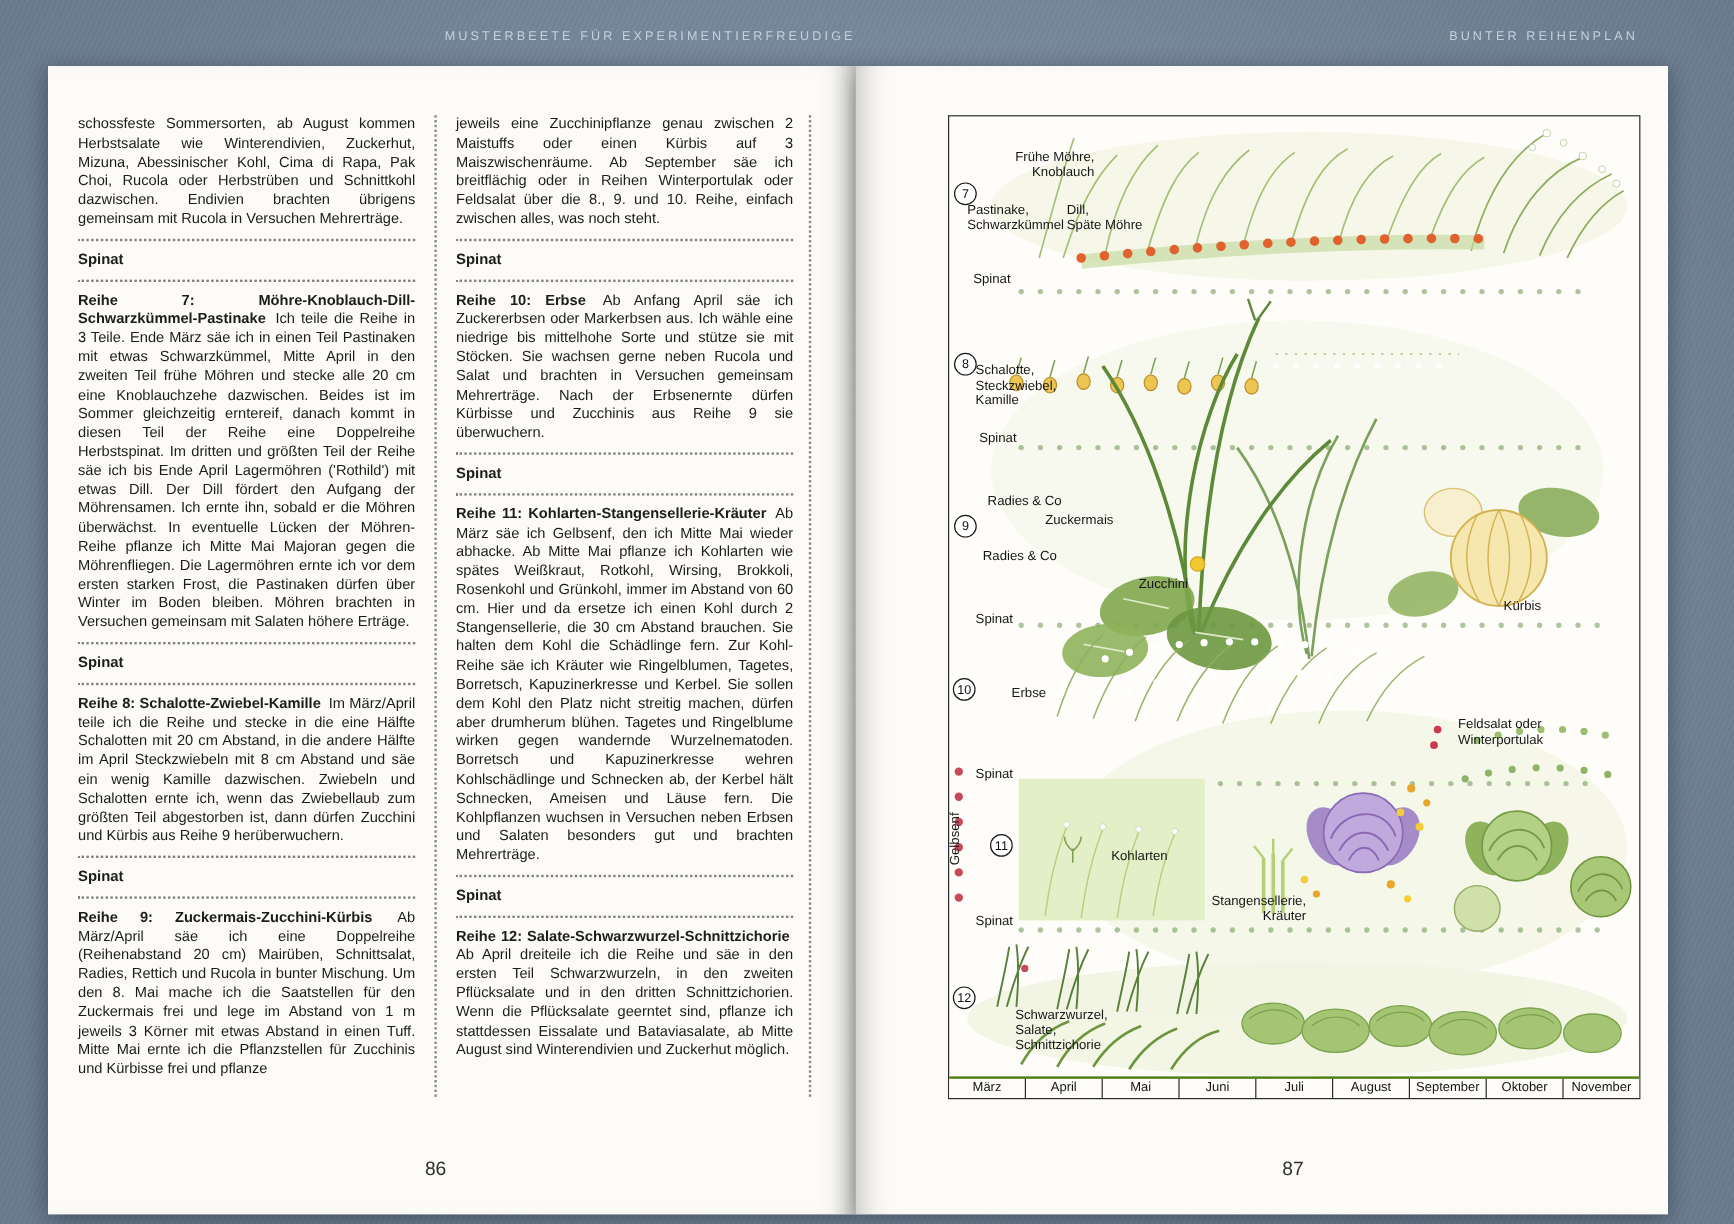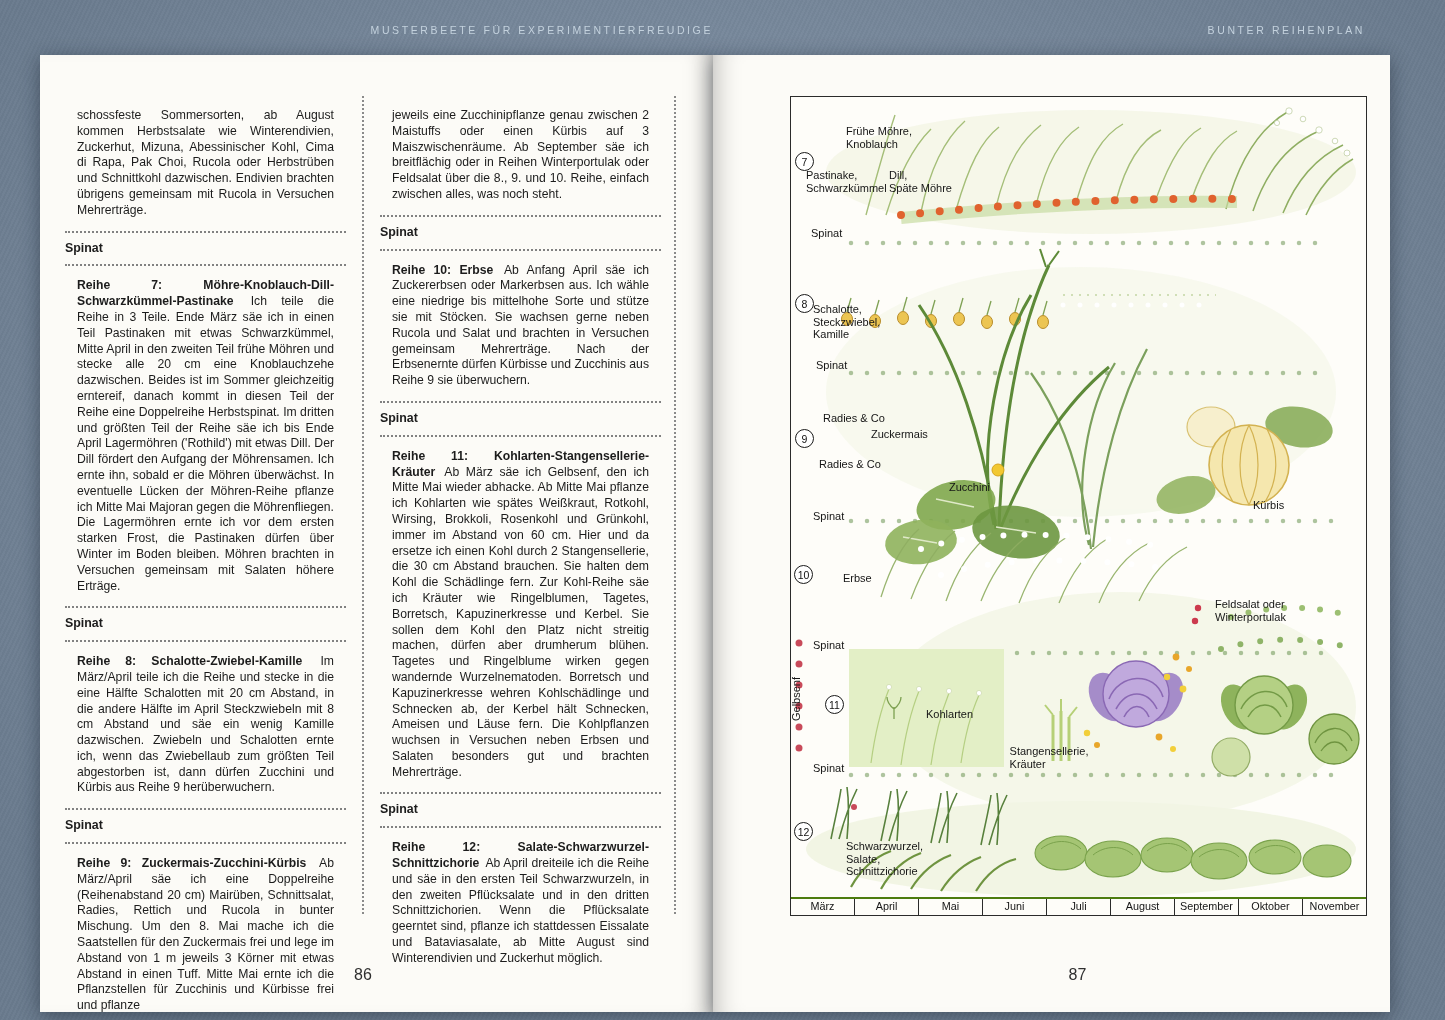--- a/index.html
+++ b/index.html
@@ -29,21 +29,21 @@
     box-shadow:0 4px 18px rgba(15,25,35,.45), inset 24px 0 28px -24px rgba(0,0,0,.32);
   }
   
   .textcol{
     position:absolute;top:41px;width:281px;
     font-size:12.2px;line-height:15.8px;color:#1c1c1c;
     text-align:justify;hyphens:auto;
   }
   .col1{left:25px;}
   .col2{left:340px;}
-  p.body{margin:12px;}
+  p.body{margin:0;}
   p.body b.rt{padding-right:3px;}
   .sep{border-top:2px dotted #818181;height:0;margin:8px 0;}
   p.spinat{font-weight:bold;margin:1px 0;font-size:12.4px;}
   .vrule{position:absolute;top:41px;height:818px;width:0;border-left:2px dotted #8a8a8a;}
   .vrule1{left:322px;}
   .vrule2{left:634px;}
   .pagenum{position:absolute;bottom:28px;font-size:16px;color:#2f2f2f;text-align:center;}
   .pagenum-left{left:25px;width:596px;}
   .pagenum-right{left:77px;width:575px;}
   
@@ -55,21 +55,21 @@
   svg.illus{position:absolute;left:0;top:0;width:575px;height:801px;}
   .badge{
     position:absolute;width:17px;height:17px;border:1.3px solid #1a1a1a;border-radius:50%;
     background:#fff;display:flex;align-items:center;justify-content:center;
     font-size:10.5px;color:#111;z-index:3;
   }
   .dlabel{
     position:absolute;font-size:11px;line-height:12.6px;color:#151515;
     white-space:pre-line;z-index:2;
   }
-  .dlabel.center{transform:translateX(-50%);text-align:left;}
+  .dlabel.center{transform:translateX(-50%);text-align:right;}
   .dlabel-vert{
     position:absolute;left:-1px;top:580px;font-size:11px;color:#151515;
     writing-mode:vertical-rl;transform:rotate(180deg);z-index:2;
   }
   .months{
     height:16px;border-top:2px solid #4d7c0f;display:flex;background:#fefdf9;
   }
   .month{
     flex:1;font-size:10.8px;line-height:15px;text-align:center;color:#151515;
     border-left:1px solid #2b2b2b;overflow:hidden;

